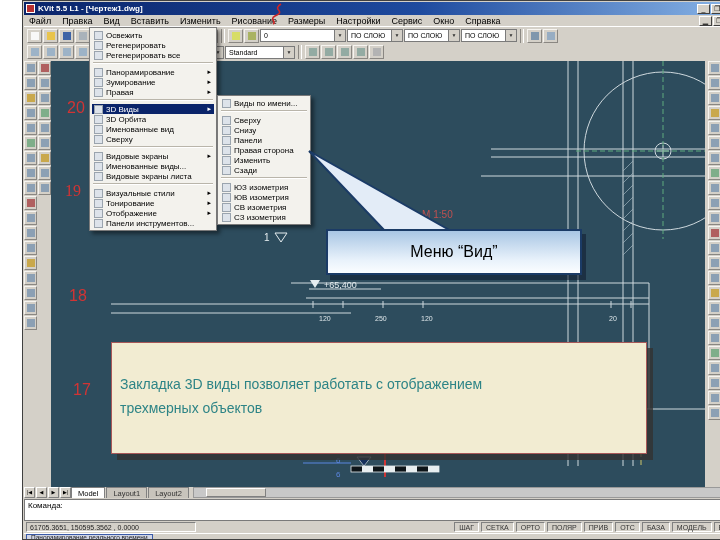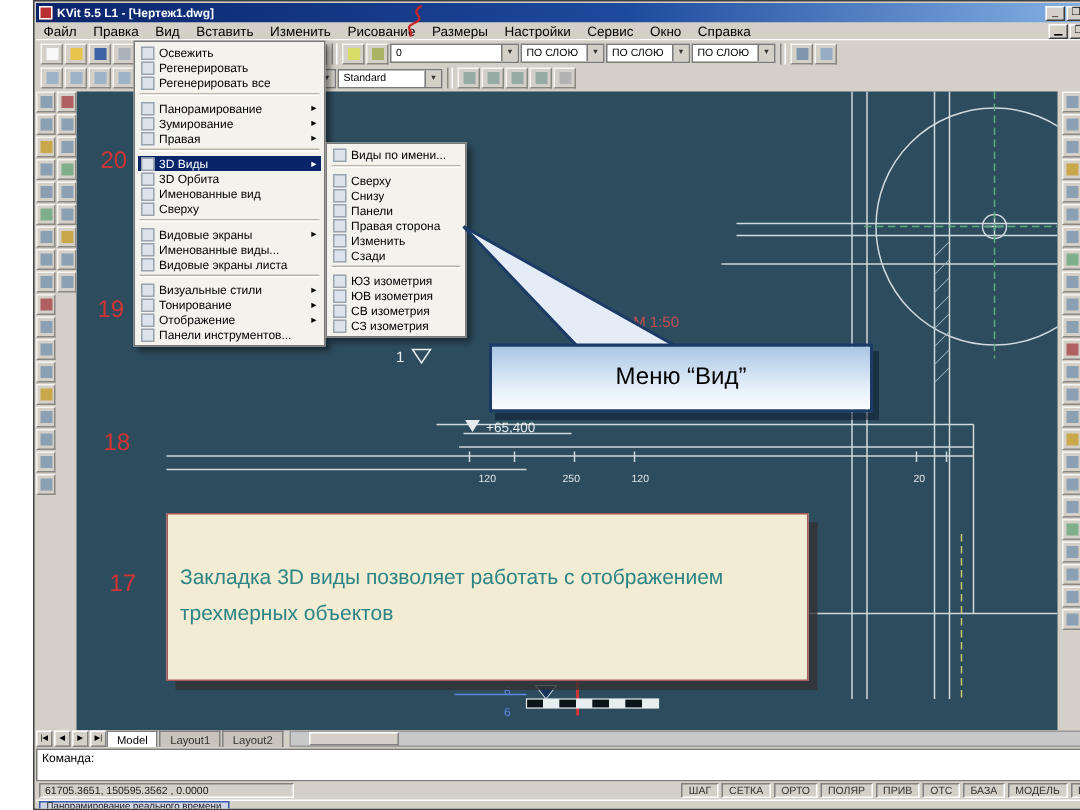--- a/index.html
+++ b/index.html
@@ -42,21 +42,21 @@
   .menu-item{display:flex;align-items:center;height:10px;padding:0 3px 0 2px;white-space:nowrap;}
   .mi-icon{width:9px;height:9px;background:#dde3ea;border:1px solid #9aa4ae;margin-right:3px;flex:none;}
   .mi-label{overflow:hidden;}
   .menu-item.has-arrow::after{content:"▸";margin-left:auto;font-size:7px;padding-left:4px;}
   .menu-item.highlight{background:#0a246a;color:#fff;justify-content:space-between;}
   .menu-item.sep{height:5px;padding:0 1px;display:block;}
   .menu-item.sep::before{content:"";display:block;border-top:1px solid #b9b5aa;border-bottom:1px solid #fff;margin-top:2px;}
   
   .overlay-svg{position:absolute;left:0;top:0;z-index:25;pointer-events:none;}
   .callout{position:absolute;left:303px;top:228px;width:256px;height:46px;background:linear-gradient(180deg,#a9c6e4,#e9f2fb 70%,#fbfdff);border:2px solid #1b3b66;box-shadow:4px 5px 0 rgba(15,25,45,.55);z-index:26;display:flex;align-items:center;justify-content:center;font-size:16px;color:#000;}
-  .note{position:absolute;left:88px;top:341px;width:428px;height:112px;background:#f2ecd2;border:1px solid #a85858;box-shadow:6px 6px 0 rgba(50,50,50,.8);z-index:30;padding:30px 14px 0 8px;font-size:14px;color:#2d8486;line-height:1.7;white-space:pre-line;}
+  .note{position:absolute;left:88px;top:341px;width:536px;height:112px;background:#f2ecd2;border:1px solid #a85858;box-shadow:6px 6px 0 rgba(50,50,50,.8);z-index:30;padding:30px 14px 0 8px;font-size:14px;color:#2d8486;line-height:1.7;white-space:pre-line;}
   
   .tabbar{position:absolute;left:1px;right:1px;top:486px;height:12px;background:#d4d0c8;display:flex;align-items:flex-start;font-size:7.5px;}
   .tab-nav{width:11px;height:11px;background:#d4d0c8;border:1px solid;border-color:#fff #808080 #808080 #fff;font-size:5px;line-height:9px;text-align:center;flex:none;}
   .tab{padding:0 6px;height:11px;line-height:11px;border:1px solid #808080;border-bottom:none;background:#c8c4bc;color:#333;flex:none;}
   .tab.active{background:#fff;color:#000;}
   .hscroll{flex:1;height:11px;background:#c8c8c8;border:1px solid #999;position:relative;margin-left:4px;}
   .hthumb{position:absolute;left:12px;top:0;width:60px;height:9px;background:#d4d0c8;border:1px solid;border-color:#fff #808080 #808080 #fff;}
   .cmdline{position:absolute;left:1px;right:1px;top:498px;height:22px;background:#fff;border:1px solid #7a7a7a;font-size:8px;color:#000;padding:1px 14px 1px 3px;line-height:10px;overflow:hidden;}
   .cmd-scroll{position:absolute;right:0;top:0;bottom:0;width:12px;background:#d4d0c8;border-left:1px solid #7a7a7a;display:flex;flex-direction:column;justify-content:space-between;}
   .scr-up::after{content:"▲";font-size:5px;display:block;text-align:center;}
@@ -471,21 +471,21 @@
         <span class="sw"></span>
       </span>
       <span class="tb-btn">
         <span class="sw"></span>
       </span>
     </div>
 
   <div class="red-layer">
 
   <div class="red-num" style="left: 44px; top: 98px;">20</div>
-      <div class="red-num" style="left: 42px; top: 197px;">19</div>
+      <div class="red-num" style="left: 42px; top: 181px; font-family: Liberation Serif, serif;">19</div>
       <div class="red-num" style="left: 46px; top: 286px;">18</div>
       <div class="red-num" style="left: 50px; top: 380px;">17</div>
     </div>
 
   <div class="menu view-menu">
 
   <div class="menu-item">
         <span class="mi-icon"></span>
         <span class="mi-label">Освежить</span>
       </div>

